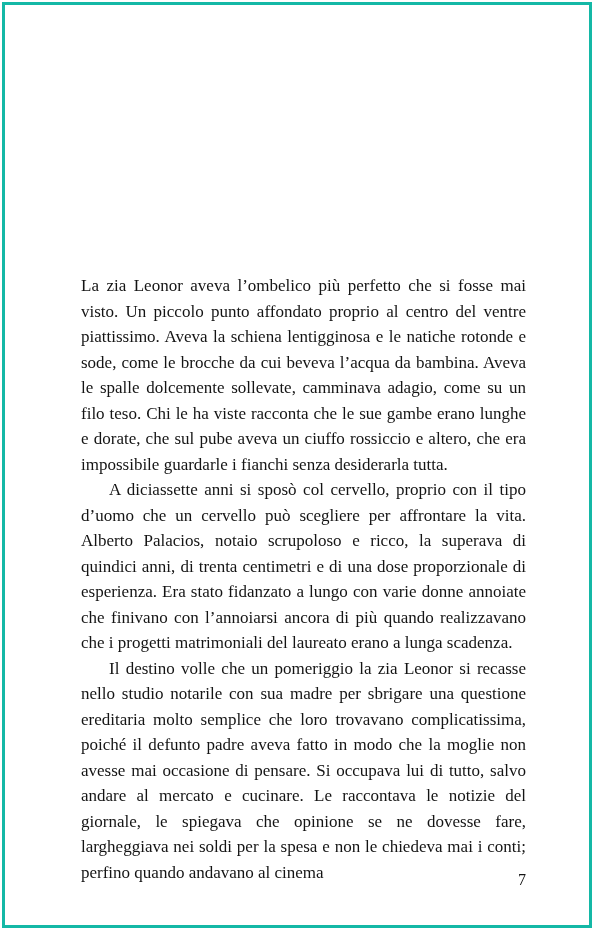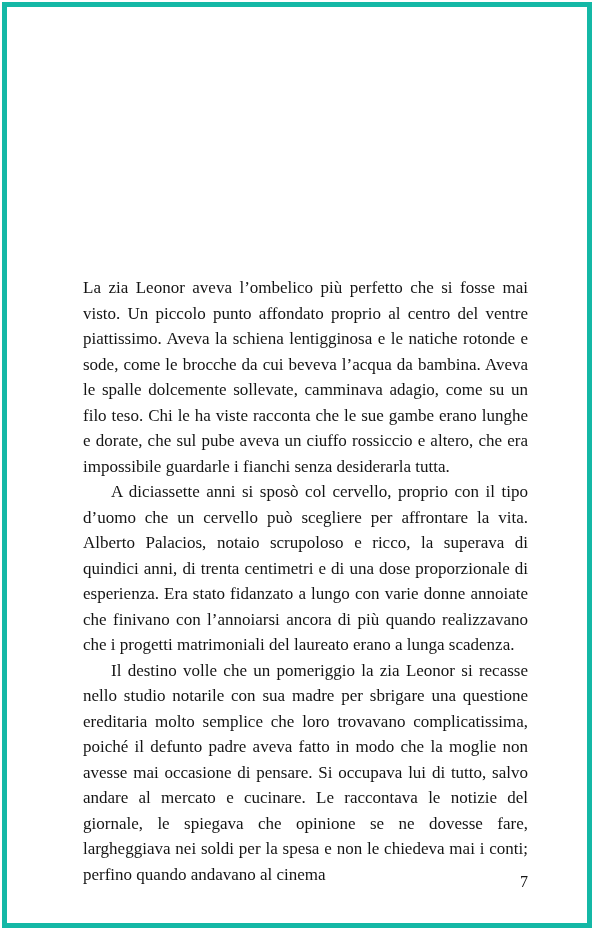--- a/index.html
+++ b/index.html
@@ -13,21 +13,21 @@
     position: relative;
     font-family: "Liberation Serif", "DejaVu Serif", serif;
     overflow: hidden;
   }
   .page-frame {
     position: absolute;
     left: 2px;
     top: 2px;
     width: 590px;
     height: 926px;
-    border: 5px solid #14b8a6;
+    border: 3px solid #14b8a6;
     background: #ffffff;
     box-sizing: border-box;
   }
   .text-block {
     position: absolute;
     left: 78px;
     top: 270px;
     width: 445px;
     color: #141414;
     font-size: 17px;

